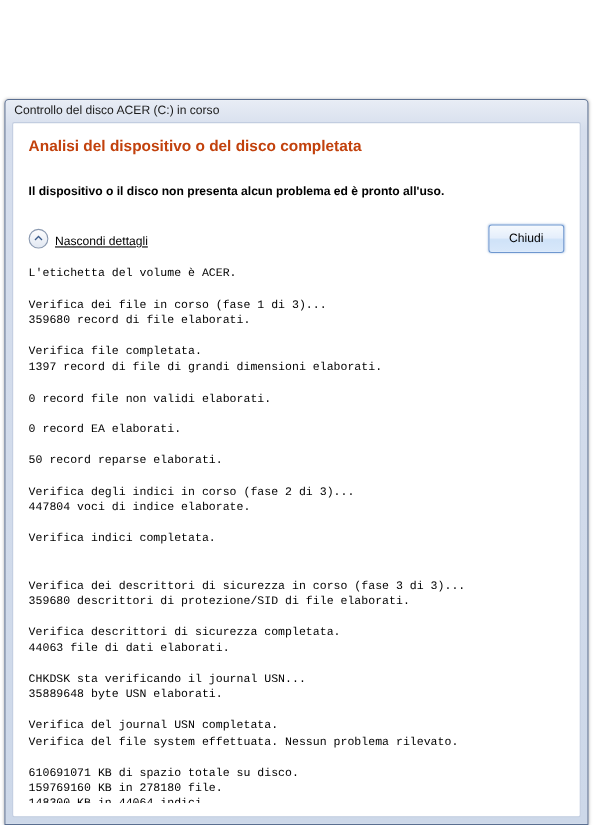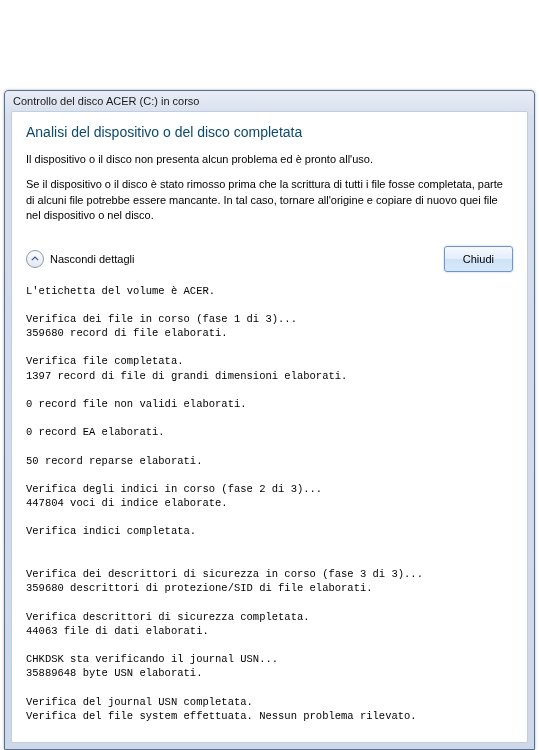--- a/index.html
+++ b/index.html
@@ -41,48 +41,50 @@
       margin: 0 6px 6px 6px;
       border: 1px solid #c2cde0;
       border-radius: 2px;
       flex: 1;
       padding: 12px 14px;
       overflow: hidden;
       display: flex;
       flex-direction: column;
     }
     .heading {
-      color: #0c4a6e;
+      color: #c2410c;
       font-size: 14px;
-      font-weight: normal;
-      margin-bottom: 12px;
+      font-weight: bold;
+      margin-bottom: 27px;
     }
     .summary {
       color: #000;
       font-size: 11px;
       line-height: 1.4;
       margin-bottom: 10px;
     }
     .summary p {
       margin-bottom: 10px;
+      font-weight: bold;
     }
     .details-bar {
       display: flex;
       justify-content: space-between;
       align-items: center;
       margin-bottom: 12px;
       padding-top: 2px;
     }
     .toggle {
       display: flex;
-      align-items: center;
+      align-items: flex-end;
       gap: 6px;
       cursor: pointer;
       color: #000;
       font-size: 11px;
+      text-decoration: underline;
     }
     .chevron-circle {
       width: 18px;
       height: 18px;
       border-radius: 50%;
       border: 1px solid #8a99b0;
       background: linear-gradient(to bottom, #fdfdfe, #e2e8f2);
       display: flex;
       align-items: center;
       justify-content: center;
@@ -115,21 +117,20 @@
 <body>
 
 <div class="window">
   <div class="titlebar">
     <span>Controllo del disco ACER (C:) in corso</span>
   </div>
   <div class="content-panel">
     <h1 class="heading">Analisi del dispositivo o del disco completata</h1>
     <div class="summary">
       <p>Il dispositivo o il disco non presenta alcun problema ed è pronto all'uso.</p>
-      <p>Se il dispositivo o il disco è stato rimosso prima che la scrittura di tutti i file fosse completata, parte di alcuni file potrebbe essere mancante. In tal caso, tornare all'origine e copiare di nuovo quei file nel dispositivo o nel disco.</p>
     </div>
     <div class="details-bar">
       <div class="toggle">
         <span class="chevron-circle">
           <svg viewBox="0 0 10 10">
               <polyline points="1,6.5 5,2.5 9,6.5" fill="none" stroke="#3a5a8a" stroke-width="1.5"></polyline>
             </svg>
         </span>
         <span>Nascondi dettagli</span>
       </div>

